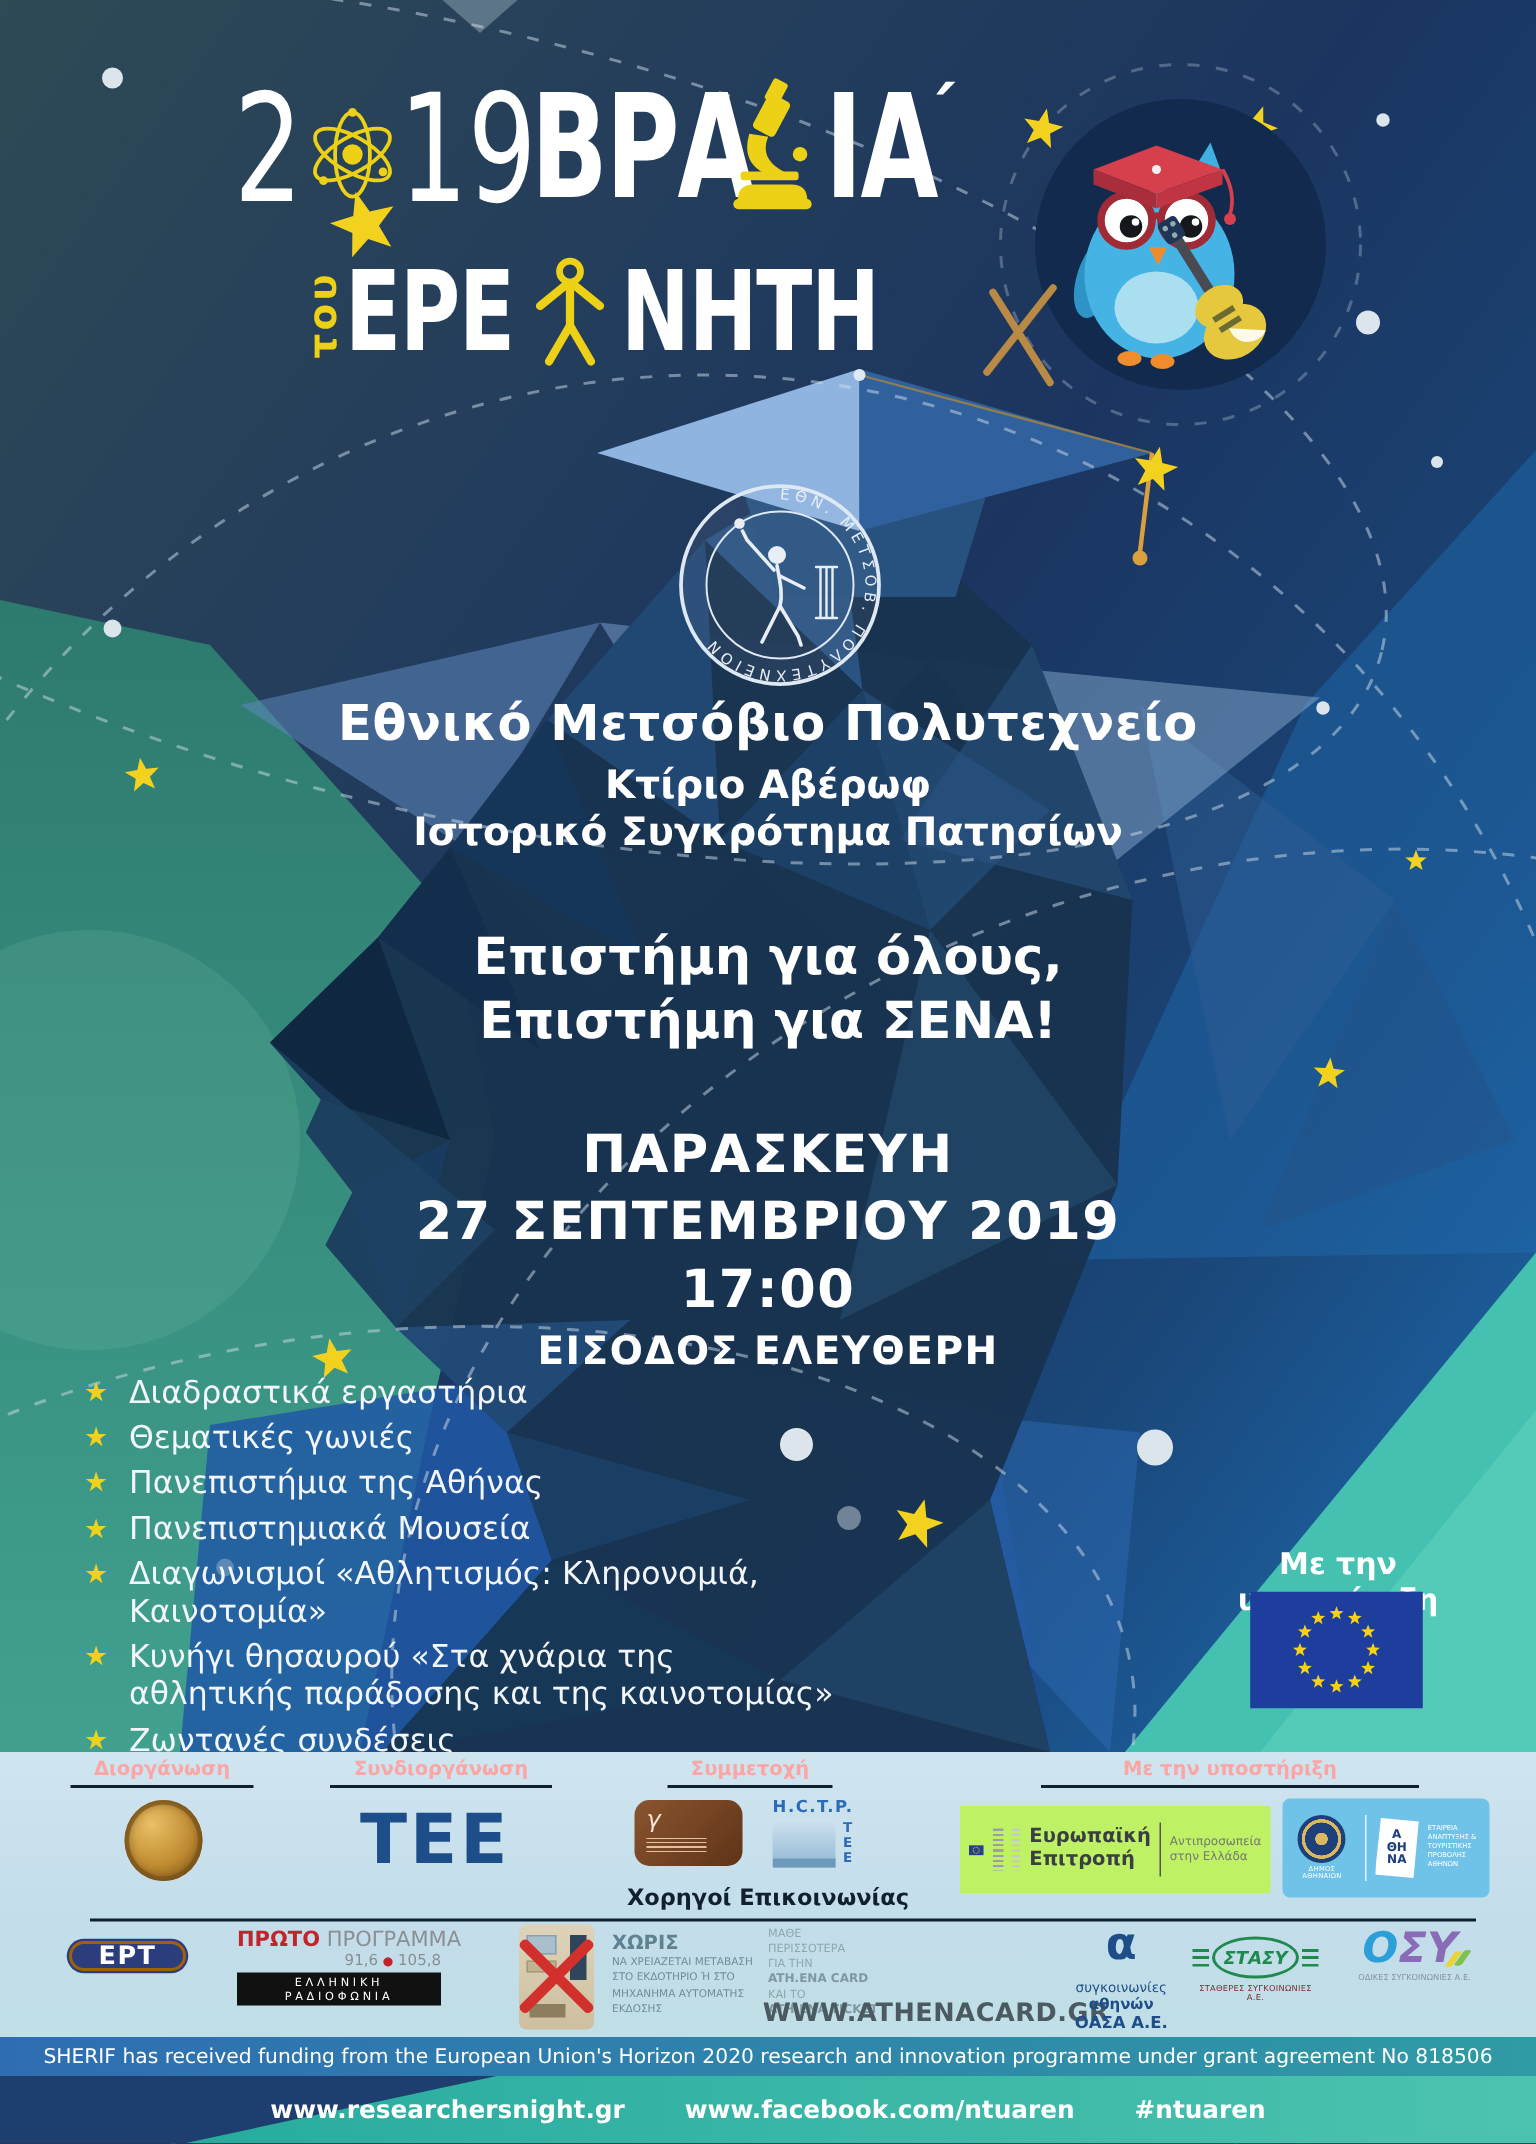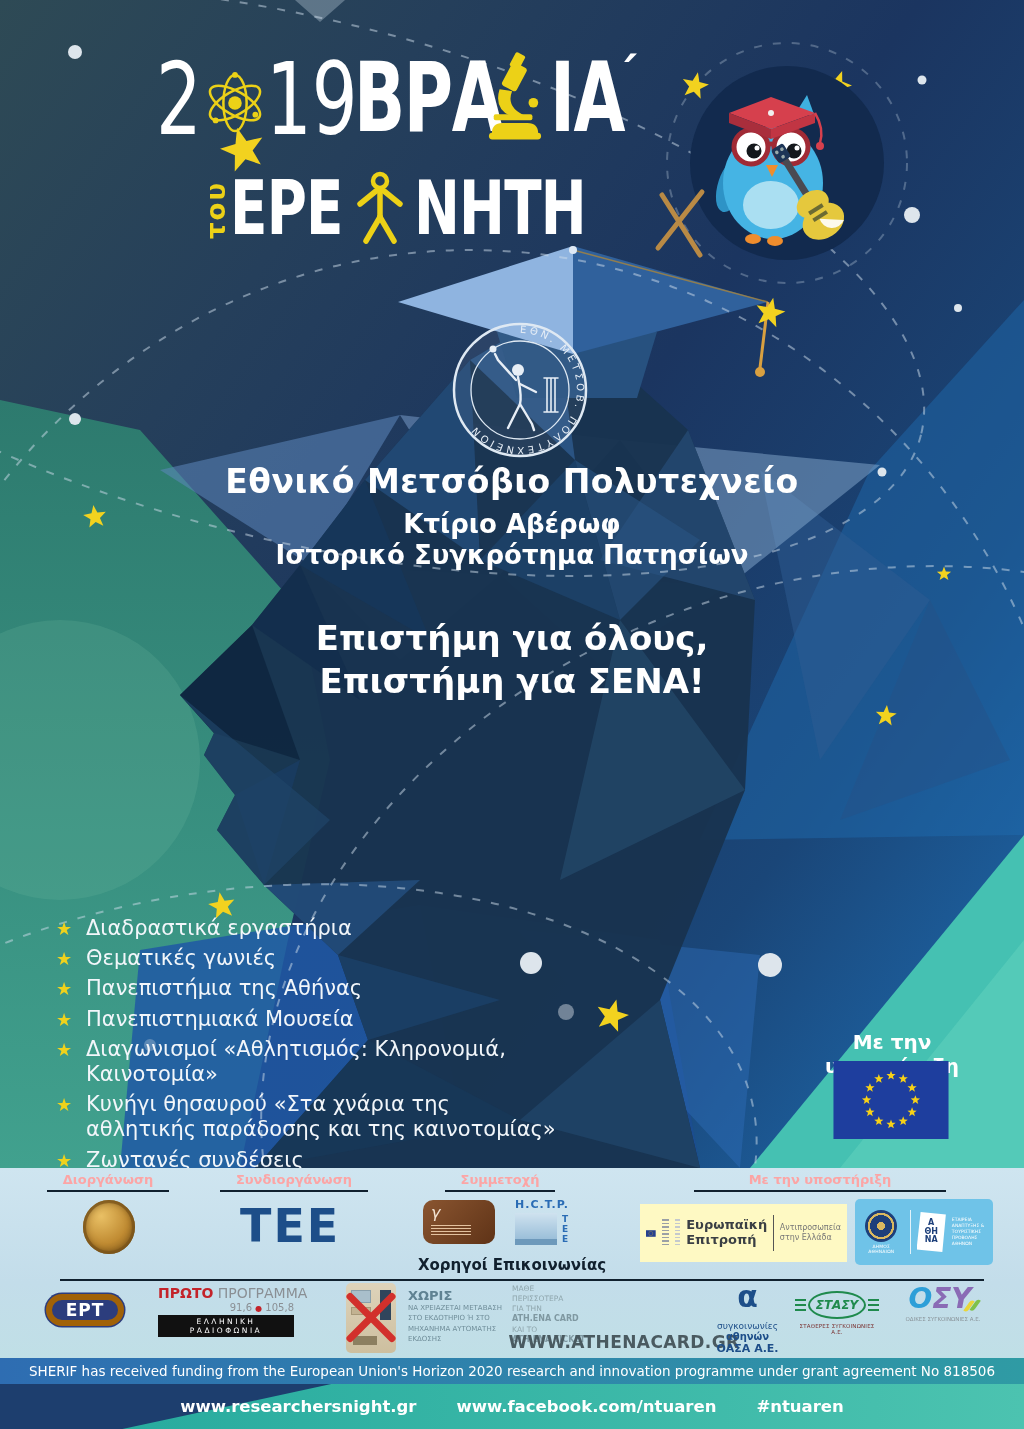--- a/index.html
+++ b/index.html
@@ -46,21 +46,21 @@
              background:linear-gradient(135deg,#8a5530,#5f3317);color:#f3e4d4;padding:5px 8px;
              font-size:16px;font-style:italic;line-height:1;}
   .card-logo .lines{margin-top:4px;width:40px;height:10px;
              background:repeating-linear-gradient(180deg,rgba(255,225,190,.8) 0 1px,transparent 1px 3px);}
   .hctp{position:absolute;left:503px;top:1198px;width:78px;text-align:center;}
   .hctp .nm{font-size:11px;font-weight:bold;color:#2a6cb5;letter-spacing:1px;}
   .hctp .row{display:flex;justify-content:center;gap:3px;margin-top:2px;}
   .hctp .pic{width:42px;height:32px;background:linear-gradient(180deg,#cfe2ef,#8fb7d4);
              box-shadow:inset 0 -6px 0 #6d99bb;}
   .hctp .vert{writing-mode:vertical-rl;text-orientation:upright;font-size:9px;font-weight:bold;color:#2a6cb5;line-height:1;}
-  .ec-logo{position:absolute;left:640px;top:1204px;width:207px;height:58px;background:#fef9c3;
+  .ec-logo{position:absolute;left:640px;top:1204px;width:207px;height:58px;background:#bef264;
            display:flex;align-items:center;gap:6px;padding:6px;}
   .ec-waves{width:24px;height:28px;background:repeating-linear-gradient(180deg,#9aa0a6 0 1.5px,transparent 1.5px 3.5px);}
   .ec-waves.light{width:20px;background:repeating-linear-gradient(180deg,#c4c9ce 0 1.5px,transparent 1.5px 3.5px);}
   .ec-name{font-size:13px;color:#3a3f44;line-height:1.15;font-weight:600;}
   .ec-bar{width:2px;height:36px;background:#555;}
   .ec-sub{font-size:8px;color:#777;line-height:1.25;}
   .ath-badge{position:absolute;left:855px;top:1199px;width:138px;height:66px;border-radius:5px;
              background:#6fc3e8;display:flex;align-items:center;justify-content:center;gap:6px;padding:4px;}
   .ath-seal-wrap{text-align:center;}
   .ath-seal{width:32px;height:32px;border-radius:50%;margin:0 auto;
@@ -68,22 +68,22 @@
   .ath-mun{font-size:4.5px;color:#fff;margin-top:2px;letter-spacing:.2px;}
   .ath-div{width:1px;height:44px;background:rgba(255,255,255,.8);}
   .ath-a{width:30px;height:40px;background:#fff;clip-path:polygon(14% 0,100% 6%,88% 100%,0 94%);
          display:flex;flex-direction:column;align-items:center;justify-content:center;
          font-size:8px;font-weight:bold;color:#1d3f7a;line-height:1.05;}
   .eata{width:38px;font-size:4.5px;color:#fff;line-height:1.3;}
   .media-h{position:absolute;left:0;top:1256px;width:1024px;text-align:center;
            font-size:15px;font-weight:bold;color:#11202e;}
   .media-rule{position:absolute;left:60px;right:40px;top:1279px;height:2px;background:#10202e;}
   
-  .ert{position:absolute;left:46px;top:1294px;width:78px;height:32px;border-radius:16px;
-       background:#2c3d7d;border:6px solid #a16207;box-shadow:0 0 0 1.5px #2c3d7d;
+  .ert{position:absolute;left:46px;top:1294px;width:78px;height:20px;border-radius:16px;
+       background:#2c3d7d;border:2px solid #a16207;box-shadow:0 0 0 1.5px #2c3d7d;
        display:flex;align-items:center;justify-content:center;color:#fff;font-weight:bold;font-size:17px;letter-spacing:1px;}
   .proto{position:absolute;left:158px;top:1286px;width:136px;}
   .proto .l1{font-size:14px;line-height:1.1;white-space:nowrap;}
   .proto .l1 .b{color:#c3232a;font-weight:bold;}
   .proto .l1 .r{color:#8a8f94;}
   .proto .l2{text-align:right;font-size:10px;color:#8a8f94;margin-top:1px;}
   .proto .l2 .d{color:#c3232a;font-size:8px;}
   .proto .l3{margin-top:2px;background:#111;color:#fff;font-size:7.5px;letter-spacing:2.5px;
              text-align:center;padding:2px 0;}
   .machine{position:absolute;left:346px;top:1283px;width:50px;height:70px;border-radius:5px;
@@ -341,20 +341,26 @@
     <div class="venue-l1">Εθνικό Μετσόβιο Πολυτεχνείο</div>
     <div class="venue-l2">Κτίριο Αβέρωφ</div>
     <div class="venue-l3">Ιστορικό Συγκρότημα Πατησίων</div>
   </div>
 
   <div class="centerblock" style="top:617px">
     <div class="slogan-l">Επιστήμη για όλους,</div>
     <div class="slogan-l">Επιστήμη για ΣΕΝΑ!</div>
   </div>
 
+  <div class="centerblock" style="top:748px">
+    <div class="ev-big">ΠΑΡΑΣΚΕΥΗ</div>
+    <div class="ev-big">27 ΣΕΠΤΕΜΒΡΙΟΥ 2019</div>
+    <div class="ev-big">17:00</div>
+    <div class="ev-small">ΕΙΣΟΔΟΣ ΕΛΕΥΘΕΡΗ</div>
+  </div>
 
   <ul class="activities">
     <li>
         <span class="b">★</span>
         <span class="t">Διαδραστικά εργαστήρια</span>
       </li>
     <li>
         <span class="b">★</span>
         <span class="t">Θεματικές γωνιές</span>
       </li>

